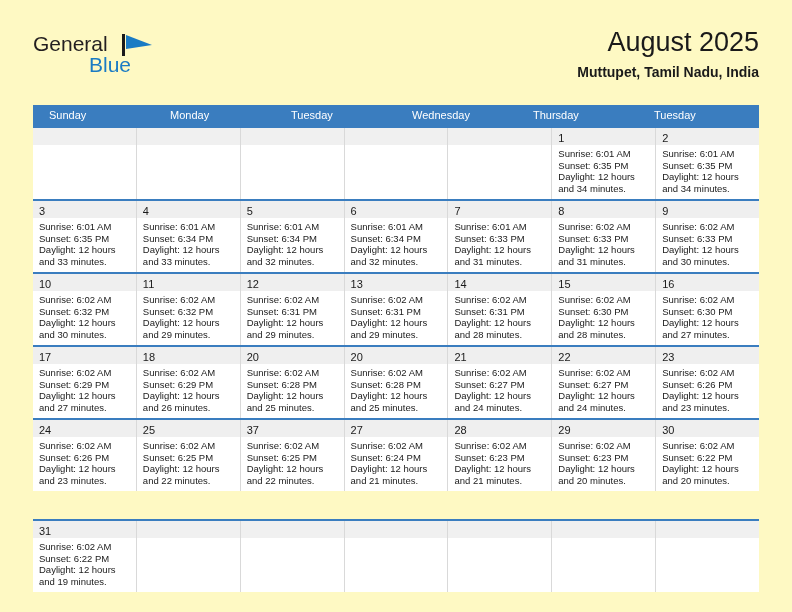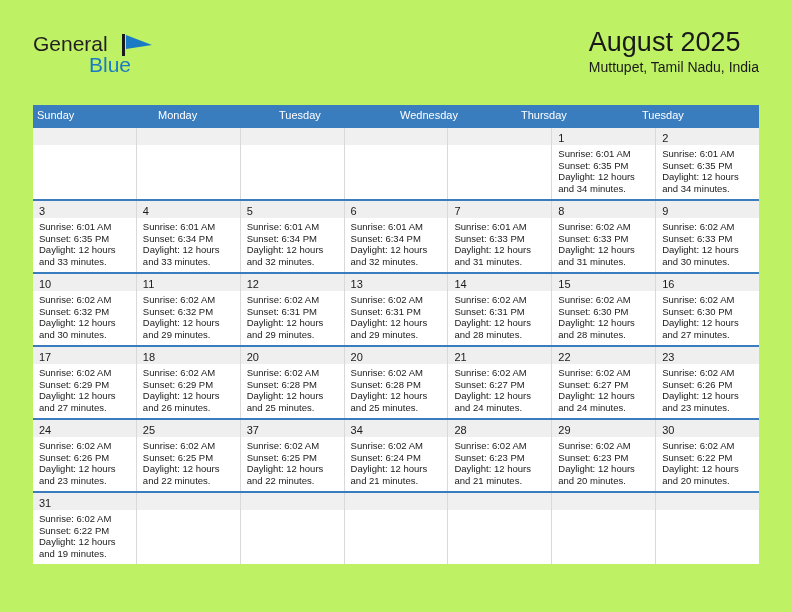--- a/index.html
+++ b/index.html
@@ -8,21 +8,21 @@
     padding: 0;
     width: 792px;
     height: 612px;
     background: #ffffff;
     font-family: "Liberation Sans", sans-serif;
   }
   #page {
     position: relative;
     width: 792px;
     height: 612px;
-    background: #bef264;
+    background: #fef9c3;
     overflow: hidden;
   }
 
   
   .topbar {
     position: absolute;
     left: 33px;
     top: 26px;
     right: 33px;
     height: 72px;
@@ -58,32 +58,35 @@
     font-size: 21px;
     color: #1a7bc4;
     line-height: 24px;
     white-space: nowrap;
   }
 
   .title-block {
     position: absolute;
     right: 0;
     top: 0;
+    text-align: right;
   }
   .cal-title {
     font-size: 27px;
     color: #1a1a1a;
     line-height: 32px;
     white-space: nowrap;
   }
   .cal-subtitle {
+    margin-top: 5px;
     font-size: 14px;
     color: #1a1a1a;
     line-height: 18px;
     white-space: nowrap;
+    font-weight: bold;
   }
 
   
   .calendar {
     position: absolute;
     left: 33px;
     top: 105px;
     width: 726px;
   }
   .dow-row {
@@ -93,29 +96,30 @@
     height: 21px;
   }
   .dow {
     flex: 1 1 0;
     color: #ffffff;
     font-size: 11px;
     line-height: 21px;
     padding-left: 4px;
     white-space: nowrap;
     overflow: hidden;
+    margin-left: 12px;
   }
 
   .week {
     display: flex;
     width: 100%;
     border-top: 2px solid #3A7DBF;
     height: 73px;
   }
-  .week.last { height: 73px; }
+  .week.last { height: 73px; margin-top: 28px; }
 
   .cell {
     flex: 1 1 0;
     position: relative;
     background: #ffffff;
     border-right: 1px solid #d9d9d9;
     overflow: hidden;
   }
   .cell:last-child { border-right: none; }
   .cell.empty .daynum-band { background: #f0f0f0; }
@@ -432,21 +436,21 @@
           <div class="cell">
             <div class="daynum-band"><span class="daynum">37</span></div>
             <div class="cell-body">
               <div>Sunrise: 6:02 AM</div>
               <div>Sunset: 6:25 PM</div>
               <div>Daylight: 12 hours</div>
               <div>and 22 minutes.</div>
             </div>
           </div>
           <div class="cell">
-            <div class="daynum-band"><span class="daynum">34</span></div>
+            <div class="daynum-band"><span class="daynum">27</span></div>
             <div class="cell-body">
               <div>Sunrise: 6:02 AM</div>
               <div>Sunset: 6:24 PM</div>
               <div>Daylight: 12 hours</div>
               <div>and 21 minutes.</div>
             </div>
           </div>
           <div class="cell">
             <div class="daynum-band"><span class="daynum">28</span></div>
             <div class="cell-body">

